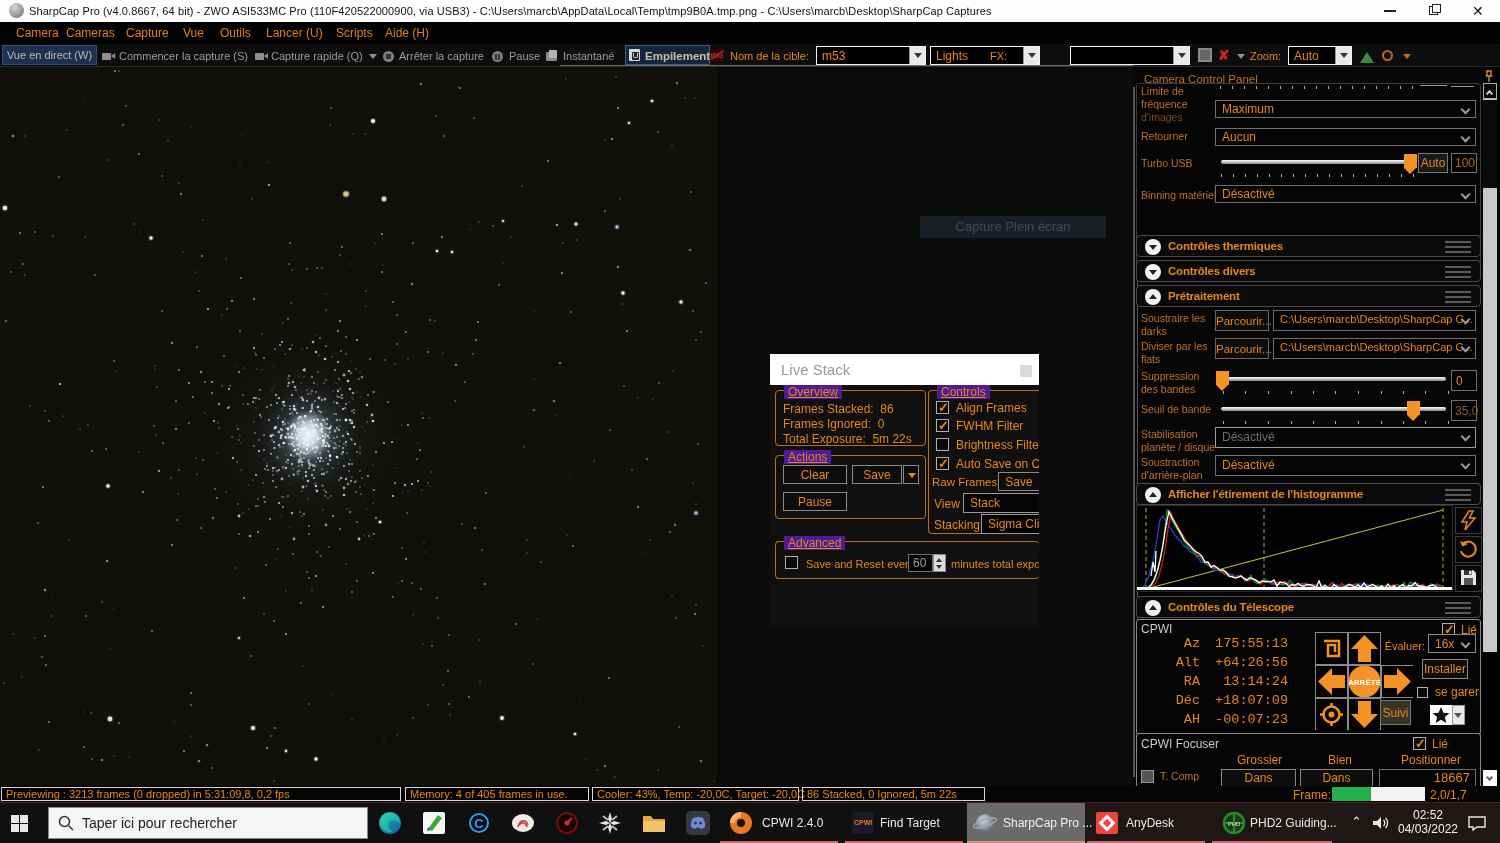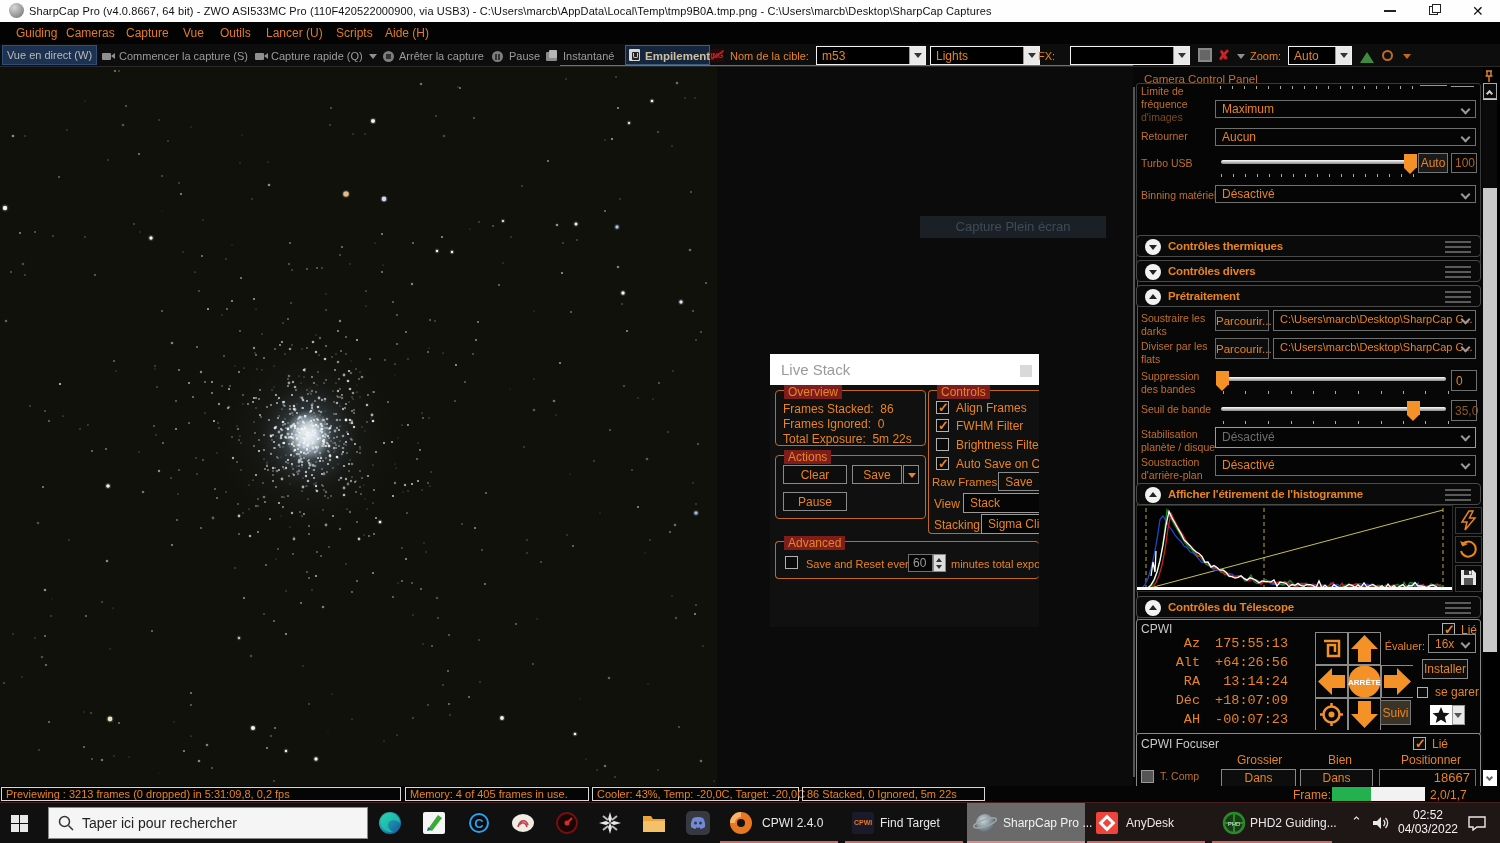--- a/index.html
+++ b/index.html
@@ -16,21 +16,21 @@
 .combo .cbtn:after{content:"";position:absolute;left:4px;top:6px;border-left:4px solid transparent;border-right:4px solid transparent;border-top:5px solid #333;}
 .combo .cval{position:absolute;left:5px;top:2px;font-size:12px;color:#e8851e;}
 #canvas{left:0;top:67px;width:1133px;height:719px;background:#0b0b0b;}
 #stars{position:absolute;left:0;top:0;width:717px;height:719px;}
 #ghostbtn{position:absolute;left:920px;top:149px;width:186px;height:22px;background:#1b2026;color:#3e4a56;font-size:13px;text-align:center;line-height:22px;}
 #lsdlg{position:absolute;left:770px;top:287px;width:269px;height:273px;background:#101010;overflow:hidden;}
 #lsdlg .ttl{position:absolute;left:0;top:0;width:269px;height:31px;background:#fff;}
 #lsdlg .ttl span{position:absolute;left:11px;top:7px;color:#9a9a9a;font-size:15px;}
 #lsdlg .cls{position:absolute;right:7px;top:11px;width:12px;height:12px;background:#d9d9d9;}
 .grp{position:absolute;border:1px solid #c06a1c;border-radius:4px;}
-.grp .glbl{position:absolute;left:8px;top:-6px;background:#7f1d1d;padding:0 4px;color:#e8851e;font-size:12px;}
+.grp .glbl{position:absolute;left:8px;top:-6px;background:#4c1d95;padding:0 4px;color:#e8851e;font-size:12px;text-decoration:underline;}
 .obtn{position:absolute;background:#0d0d0d;border:1px solid #8a8a8a;color:#e8851e;font-size:12px;text-align:center;}
 .chk{position:absolute;width:13px;height:13px;border:1px solid #b0b0b0;background:#0a0a0a;}
 .chk.on:after{content:"\2713";position:absolute;left:1px;top:-2px;color:#e8851e;font-size:13px;font-weight:bold;}
 .olbl{position:absolute;color:#e8851e;font-size:12px;white-space:nowrap;}
 #rpanel{left:1133px;top:67px;width:350px;height:719px;background:#070707;}
 .plbl{position:absolute;color:#c0702a;font-size:10.5px;white-space:nowrap;}
 .pval{position:absolute;color:#e8851e;font-size:12px;white-space:nowrap;}
 .pcombo{position:absolute;background:#050505;border:1px solid #6f6f6f;}
 .pcombo .v{position:absolute;left:6px;top:2px;font-size:12px;color:#e8851e;white-space:nowrap;}
 .pcombo .a{position:absolute;right:6px;top:5px;width:7px;height:7px;border-right:2px solid #999;border-bottom:2px solid #999;transform:rotate(45deg);}
@@ -54,21 +54,21 @@
 <div id="root">
 <div class="abs" id="titlebar">
       <div style="position:absolute;left:9px;top:3px;width:15px;height:15px;border-radius:50%;background:radial-gradient(circle at 35% 30%,#d8d8d8,#6a6a6a);"></div>
       <span class="txt">SharpCap Pro (v4.0.8667, 64 bit) - ZWO ASI533MC Pro (110F420522000900, via USB3) - C:\Users\marcb\AppData\Local\Temp\tmp9B0A.tmp.png - C:\Users\marcb\Desktop\SharpCap Captures</span>
       <div style="position:absolute;left:1384px;top:10px;width:12px;height:2px;background:#222;"></div>
       <div style="position:absolute;left:1429px;top:6px;width:9px;height:9px;border:1.5px solid #222;"></div>
       <div style="position:absolute;left:1432px;top:4px;width:9px;height:9px;border:1.5px solid #222;background:#fff;"></div>
       <span style="position:absolute;left:1472px;top:3px;font-size:14px;color:#111;">✕</span>
     </div>
     <div class="abs" id="menubar">
-      <span style="left:16px;">Guiding</span>
+      <span style="left:16px;">Camera</span>
       <span style="left:66px;">Cameras</span>
       <span style="left:126px;">Capture</span>
       <span style="left:183px;">Vue</span>
       <span style="left:220px;">Outils</span>
       <span style="left:266px;">Lancer (U)</span>
       <span style="left:336px;">Scripts</span>
       <span style="left:385px;">Aide (H)</span>
     </div>
     <div class="abs" id="toolbar">
       <div style="position:absolute;left:2px;top:1px;width:95px;height:20px;background:#1d3250;border:1px solid #2f4f7a;color:#b9b9b9;font-size:11px;text-align:center;line-height:19px;">Vue en direct (W)</div>
@@ -98,21 +98,21 @@
       <div style="position:absolute;left:710px;top:10px;width:15px;height:2px;background:#b02020;transform:rotate(-35deg);"></div>
       <span class="tbtxt tborange" style="left:730px;">Nom de la cible:</span>
       <div class="combo" style="left:816px;width:110px;">
         <span class="cval">m53</span>
         <span class="cbtn"></span>
       </div>
       <div class="combo" style="left:930px;width:110px;">
         <span class="cval">Lights</span>
         <span class="cbtn"></span>
       </div>
-      <span class="tbtxt tborange" style="left:1038px;">FX:</span>
+      <span class="tbtxt tborange" style="left:990px;">FX:</span>
       <div class="combo" style="left:1070px;width:120px;">
         <span class="cbtn"></span>
       </div>
       <div style="position:absolute;left:1198px;top:4px;width:14px;height:14px;background:#666;border:2px solid #888;"></div>
       <span style="position:absolute;left:1218px;top:3px;color:#cc2222;font-size:14px;font-weight:bold;">✘</span>
       <div style="position:absolute;left:1237px;top:10px;border-left:4px solid transparent;border-right:4px solid transparent;border-top:5px solid #8f8f8f;"></div>
       <span class="tbtxt tborange" style="left:1250px;">Zoom:</span>
       <div class="combo" style="left:1288px;width:64px;">
         <span class="cval">Auto</span>
         <span class="cbtn"></span>

